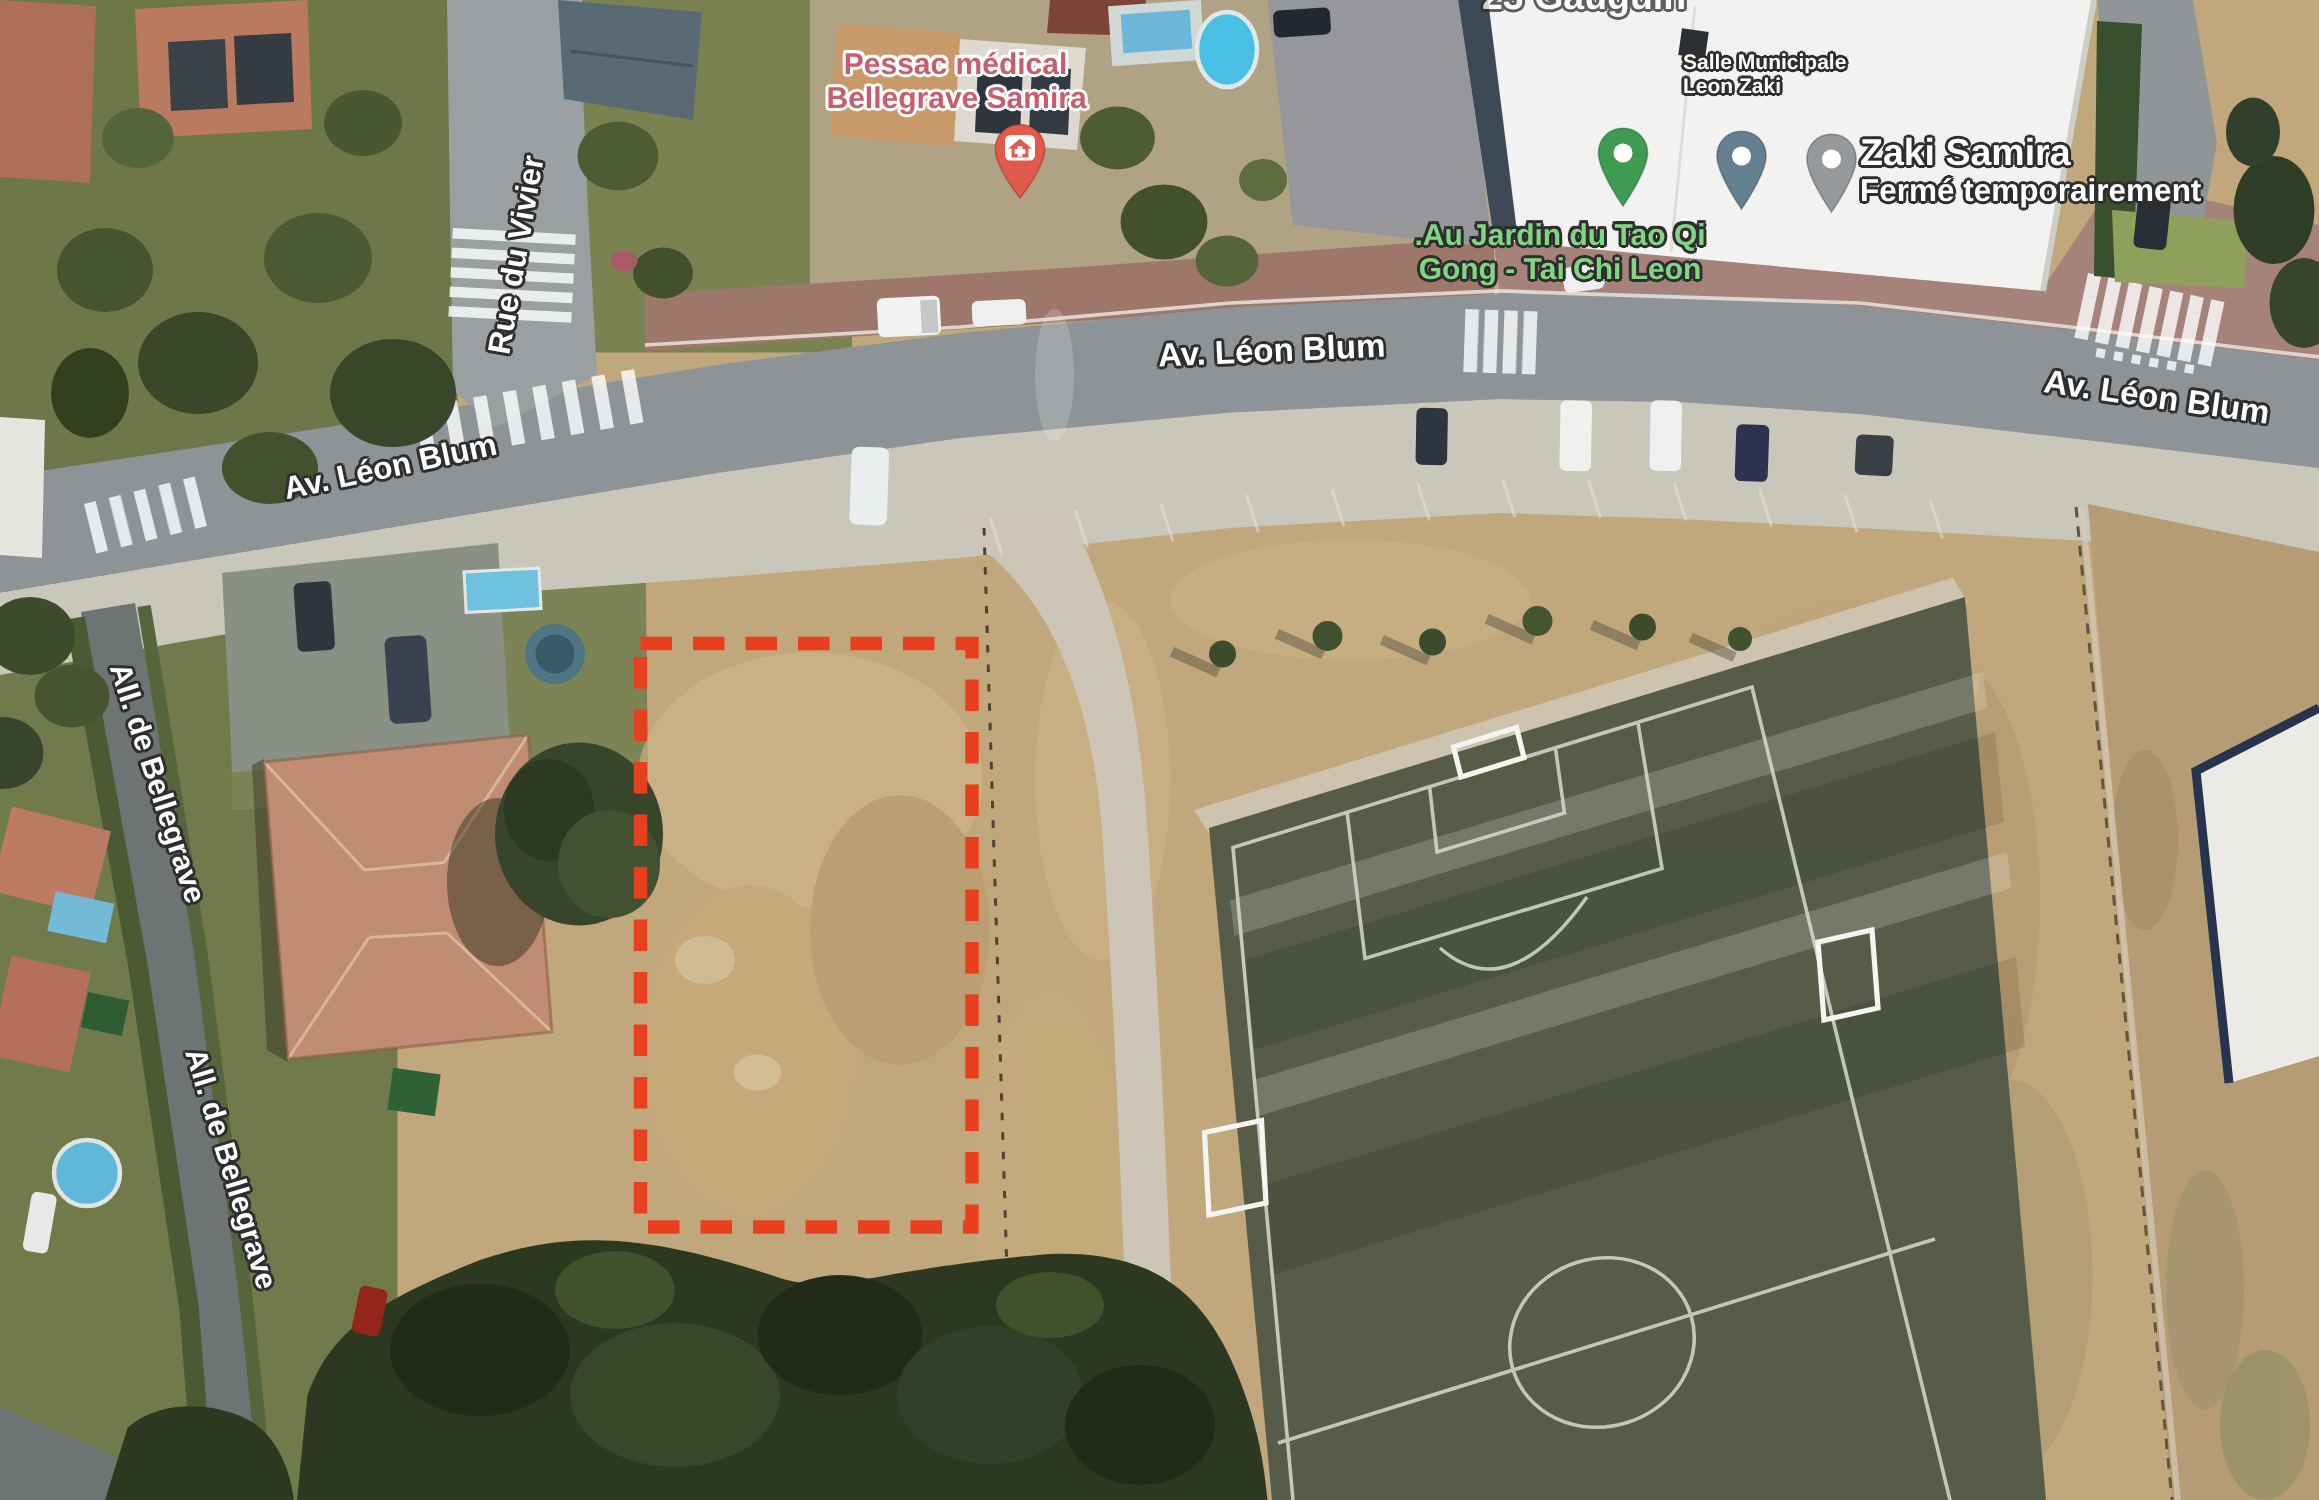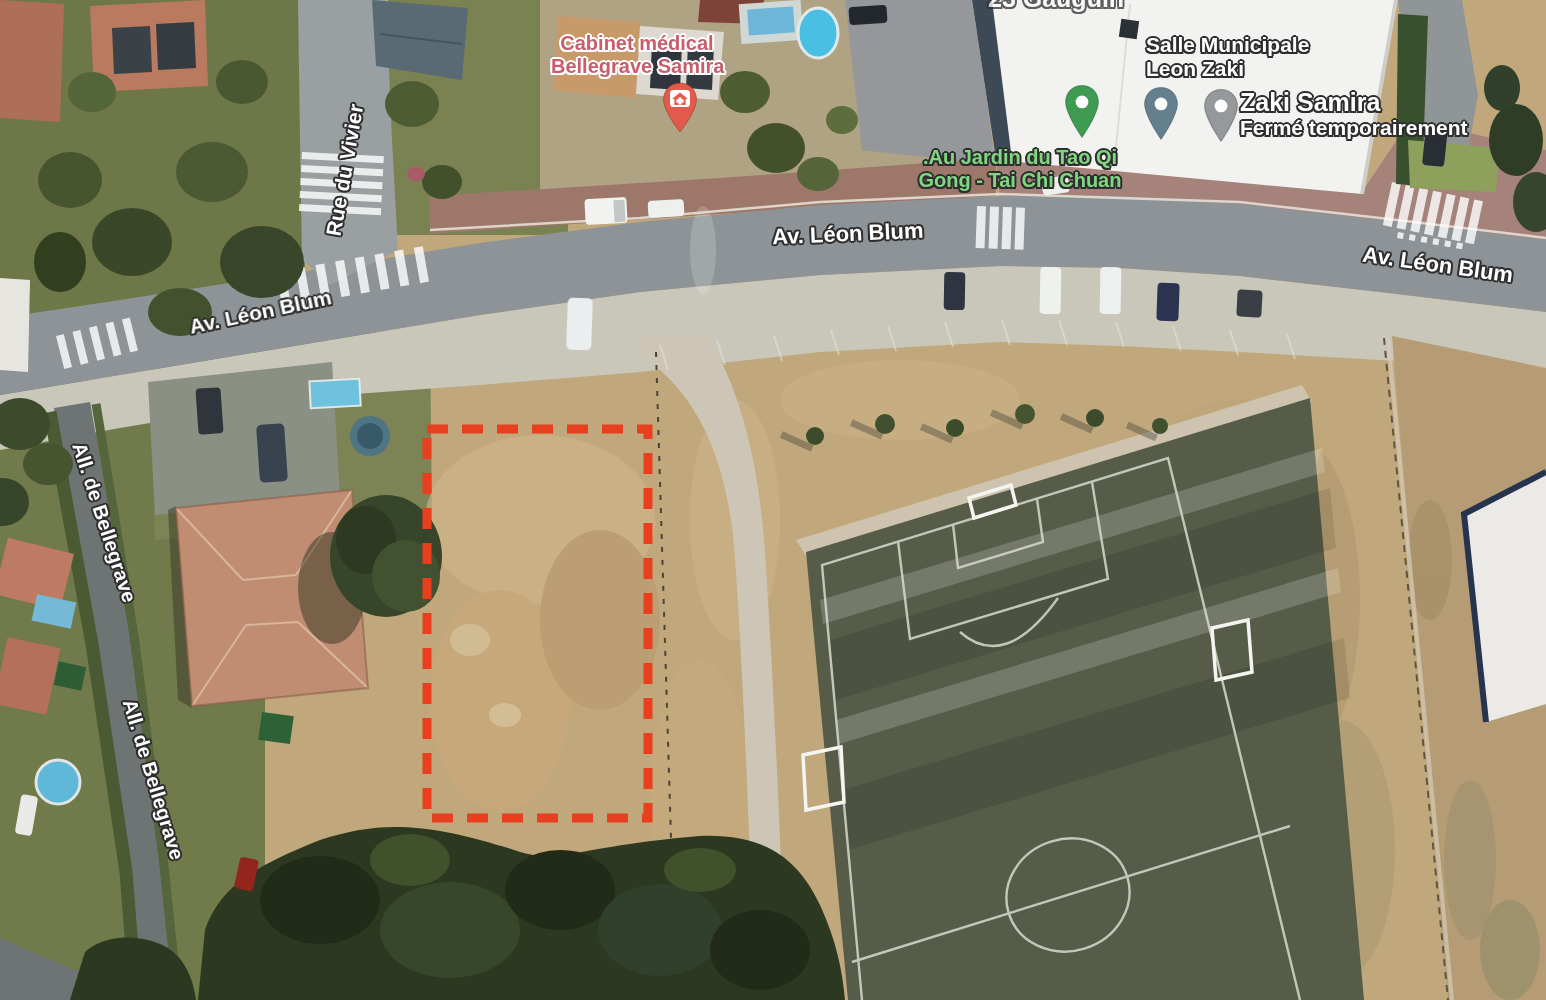--- a/index.html
+++ b/index.html
@@ -6,21 +6,21 @@
   body{width:1546px;height:1000px;position:relative;overflow:hidden;
        font-family:"Liberation Sans",sans-serif;}
   svg.map{position:absolute;left:0;top:0;}
   .lbl{position:absolute;font-weight:bold;color:#fff;white-space:nowrap;z-index:20;
        text-shadow:-1.5px -1.5px 0 #2e2e2e,1.5px -1.5px 0 #2e2e2e,-1.5px 1.5px 0 #2e2e2e,
        1.5px 1.5px 0 #2e2e2e,0 -2px 0 #2e2e2e,0 2px 0 #2e2e2e,-2px 0 0 #2e2e2e,2px 0 0 #2e2e2e;}
   .lbl.center{text-align:center;}
   .lbl.pink{color:#c75e6e;
        text-shadow:-1.5px -1.5px 0 #fff,1.5px -1.5px 0 #fff,-1.5px 1.5px 0 #fff,
        1.5px 1.5px 0 #fff,0 -2px 0 #fff,0 2px 0 #fff,-2px 0 0 #fff,2px 0 0 #fff;}
-  .lbl.green{color:#80d683;}
+  .lbl.green{color:#80d683;margin-left:20px;}
   .pin{position:absolute;z-index:15;}
   .two{line-height:1.15;}
 </style>
 </head>
 <body>
 
 <svg class="map" width="1546" height="1000" viewBox="0 0 1546 1000">
 
   <g>
     <rect x="0" y="0" width="1546" height="1000" fill="#c1a87c"></rect>
@@ -352,30 +352,30 @@
   </svg>
 </div>
 <div class="pin" style="left:1203px;top:88px">
   <svg width="36" height="56" viewBox="0 0 34 52">
     <path d="M17 1C8 1 1.5 7.8 1.5 16.6 1.5 28 17 50 17 50s15.5-22 15.5-33.4C32.5 7.8 26 1 17 1z" stroke="rgba(40,40,40,.35)" fill="#95999c"></path>
     <circle cx="17" cy="16.5" r="6" fill="#ffffff"></circle>
   </svg>
 </div>
 
 <div class="lbl center two pink" style="left:551px;top:32px;width:172px;font-size:20px">
-  <div>Cabinet médical</div>
+  <div>Pessac médical</div>
   <div>Bellegrave Samira</div>
 </div>
 
 <div class="lbl center two green" style="left:912px;top:146px;width:216px;font-size:20px">
   <div>.Au Jardin du Tao Qi</div>
-  <div>Gong - Tai Chi Chuan</div>
-</div>
-
-<div class="lbl two" style="left:1146px;top:33px;font-size:21px">
+  <div>Gong - Tai Chi Leon</div>
+</div>
+
+<div class="lbl two" style="left:1122px;top:33px;font-size:14px">
   <div>Salle Municipale</div>
   <div>Leon Zaki</div>
 </div>
 
 <div class="lbl" style="left:1240px;top:88px;font-size:25px">
   <span>Zaki Samira</span>
 </div>
 <div class="lbl" style="left:1240px;top:116px;font-size:21px">
   <span>Fermé temporairement</span>
 </div>

